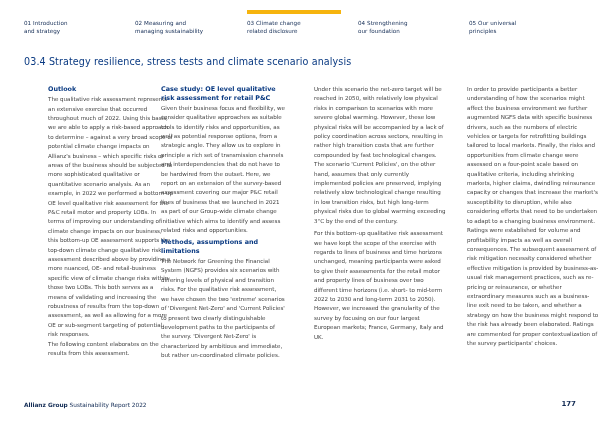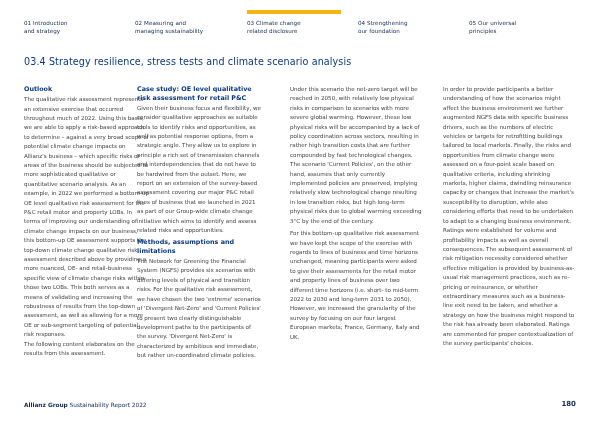--- a/index.html
+++ b/index.html
@@ -20,21 +20,21 @@
   .nav-item.active .active-bar { display: block; }
   .nav-item .l1, .nav-item .l2 { display: block; white-space: nowrap; }
 
   .section-title {
     position: absolute; top: 48px; left: 24px;
     font-size: 9.6px; color: #0a3a82; font-weight: normal; white-space: nowrap;
     letter-spacing: 0.1px;
     text-align: right;
   }
 
-  .col { position: absolute; top: 85px; width: 130px; font-size: 5.55px; line-height: 9.4px; color: #414141; }
+  .col { position: absolute; top: 85px; width: 130px; font-size: 5.55px; line-height: 9.4px; color: #414141; margin-left: 24px; }
   .col p { margin: 0 0 3px 0; }
   .col h3 {
     margin: 0 0 1.5px 0; font-size: 6.4px; line-height: 8.6px; color: #0a3a82; font-weight: bold;
   }
   .col h3.sub { margin-top: 2px; }
   .col1 { left: 24px; width: 125px; }
   .col2 { left: 137px; width: 124px; }
   .col3 { left: 290px; width: 132px; }
   .col4 { left: 443px; width: 132px; }
   .col p.tight { margin-bottom: 0; }
@@ -97,13 +97,13 @@
   <p>For this bottom-up qualitative risk assessment we have kept the scope of the exercise with regards to lines of business and time horizons unchanged, meaning participants were asked to give their assessments for the retail motor and property lines of business over two different time horizons (i.e. short- to mid-term 2022 to 2030 and long-term 2031 to 2050). However, we increased the granularity of the survey by focusing on our four largest European markets; France, Germany, Italy and UK.</p>
 </div>
 
 <div class="col col4">
   <p>In order to provide participants a better understanding of how the scenarios might affect the business environment we further augmented NGFS data with specific business drivers, such as the numbers of electric vehicles or targets for retrofitting buildings tailored to local markets. Finally, the risks and opportunities from climate change were assessed on a four-point scale based on qualitative criteria, including shrinking markets, higher claims, dwindling reinsurance capacity or changes that increase the market's susceptibility to disruption, while also considering efforts that need to be undertaken to adapt to a changing business environment. Ratings were established for volume and profitability impacts as well as overall consequences. The subsequent assessment of risk mitigation necessity considered whether effective mitigation is provided by business-as-usual risk management practices, such as re-pricing or reinsurance, or whether extraordinary measures such as a business-line exit need to be taken, and whether a strategy on how the business might respond to the risk has already been elaborated. Ratings are commented for proper contextualization of the survey participants' choices.</p>
 </div>
 
 <div class="footer">
   <span class="brand">Allianz Group</span><span> Sustainability Report 2022</span>
 </div>
-<div class="page-num">180</div>
+<div class="page-num">177</div>
 
 </body></html>

